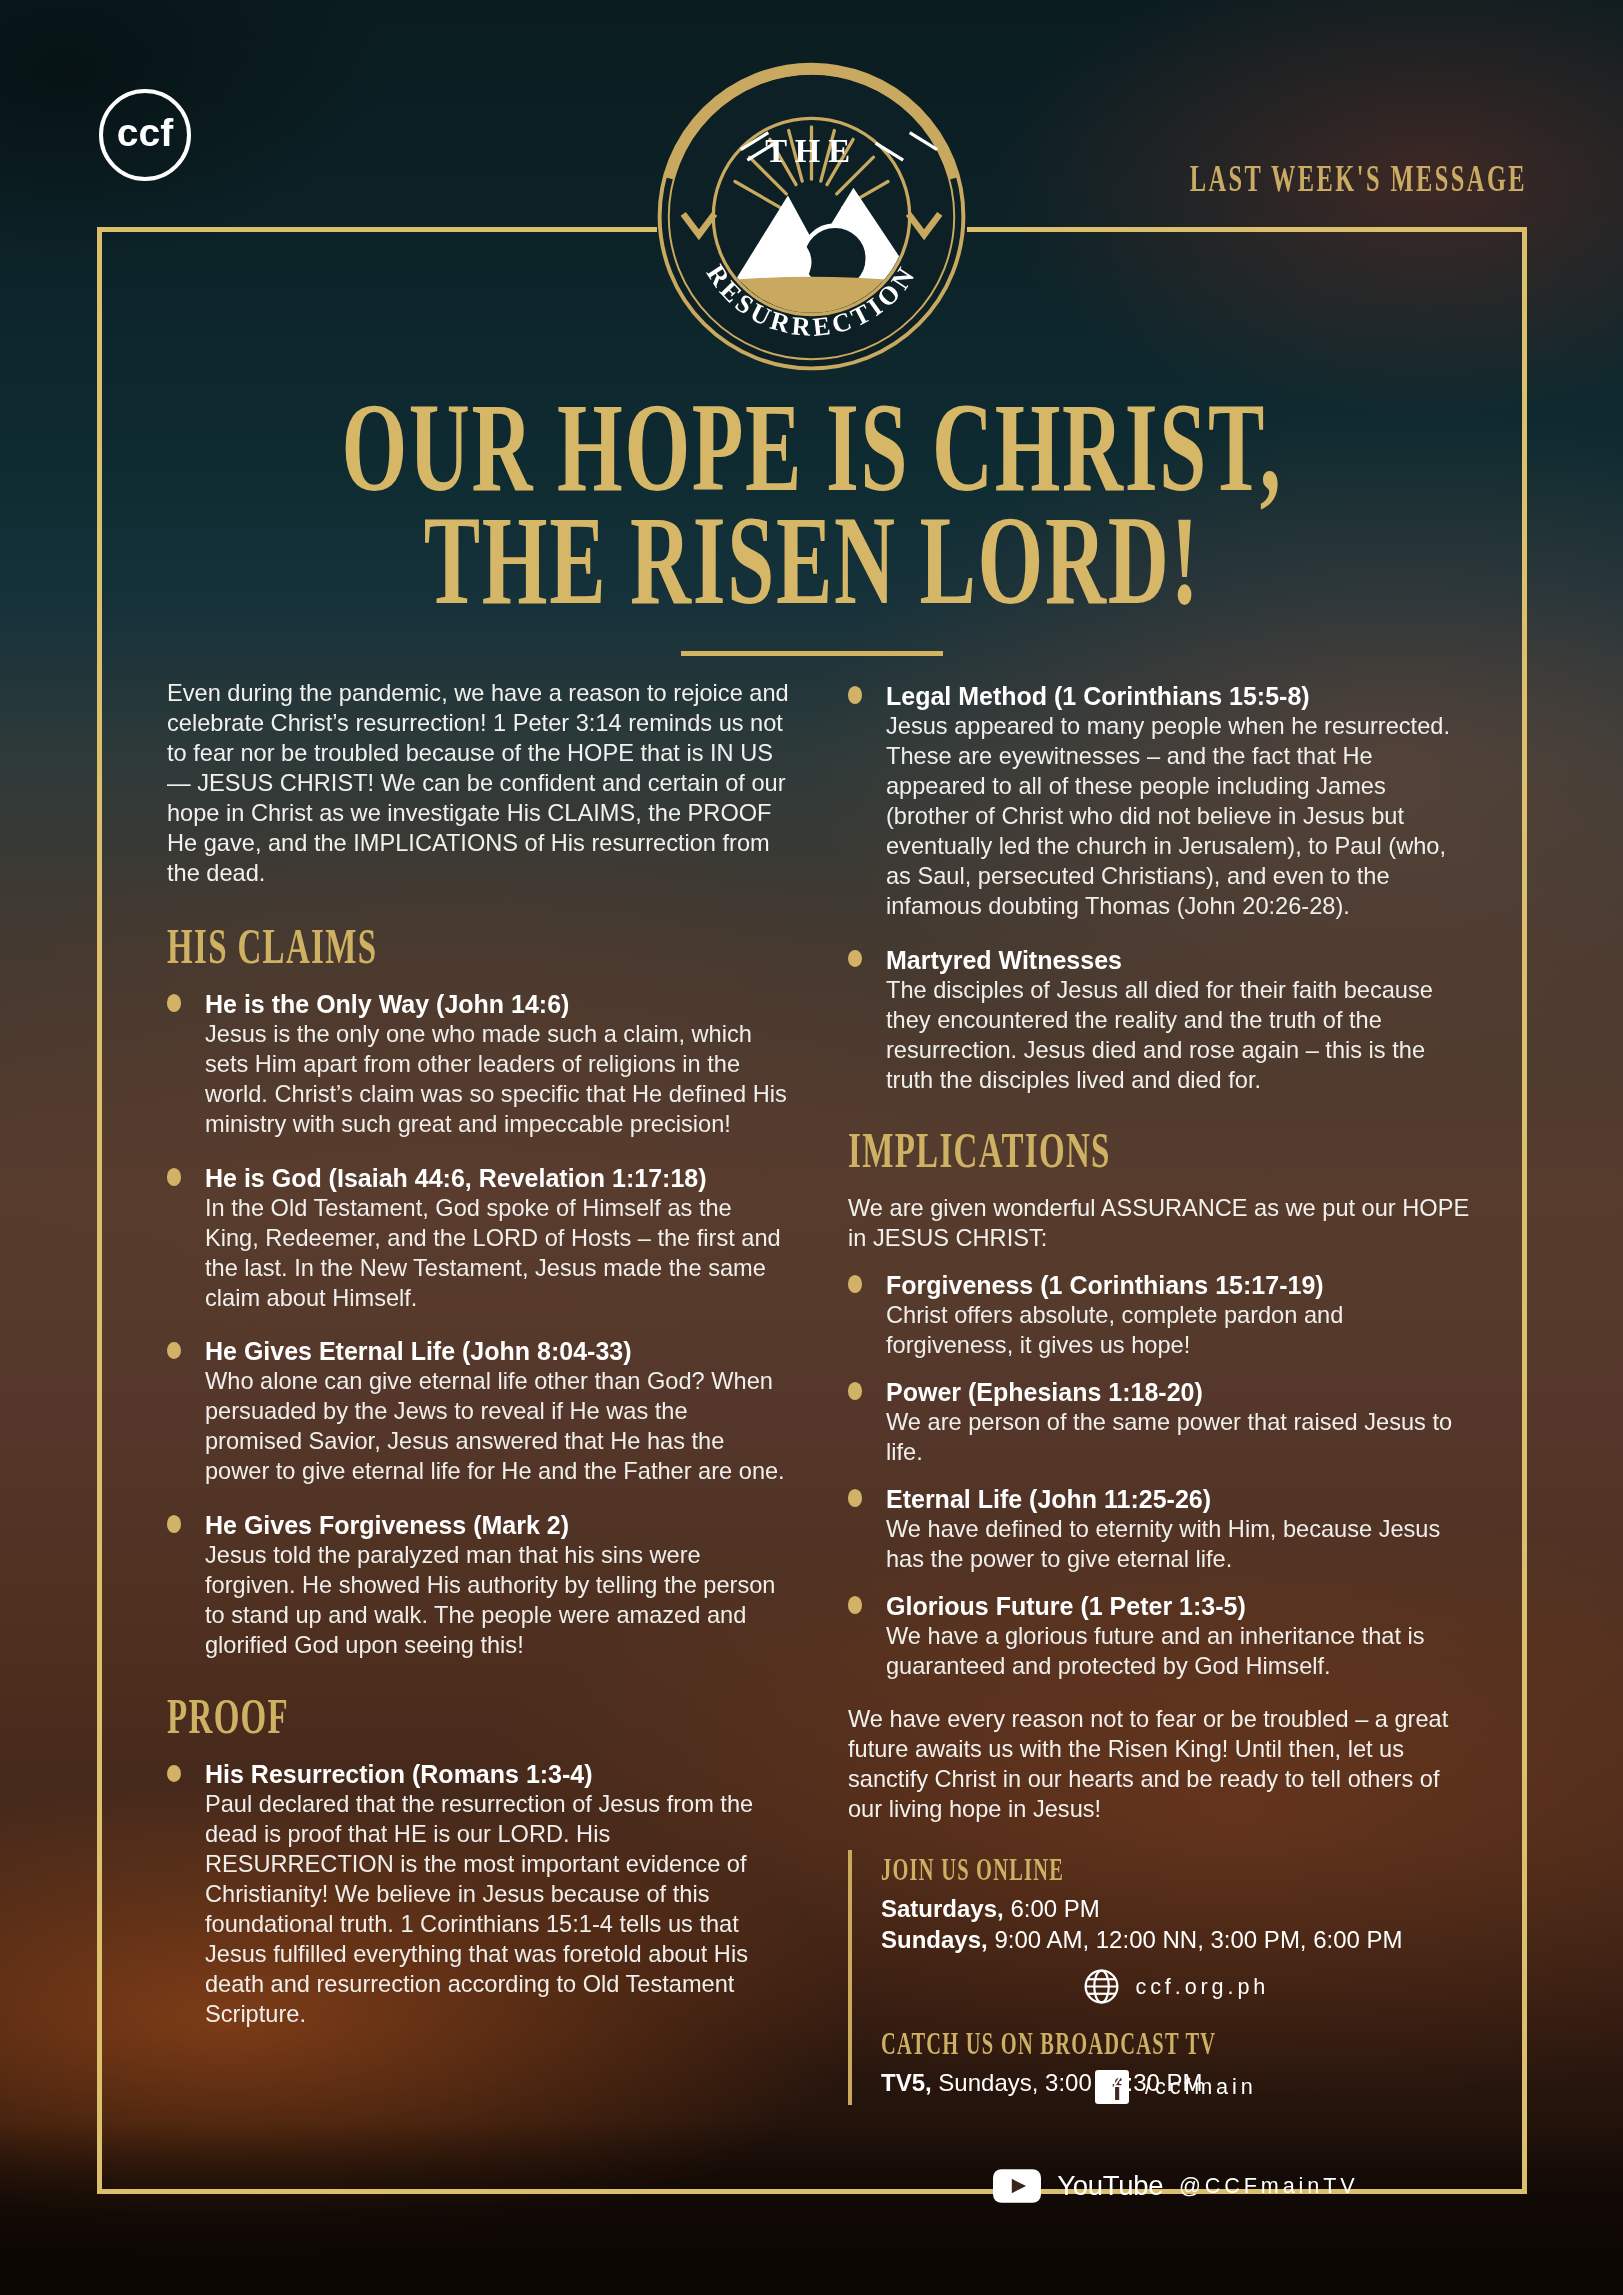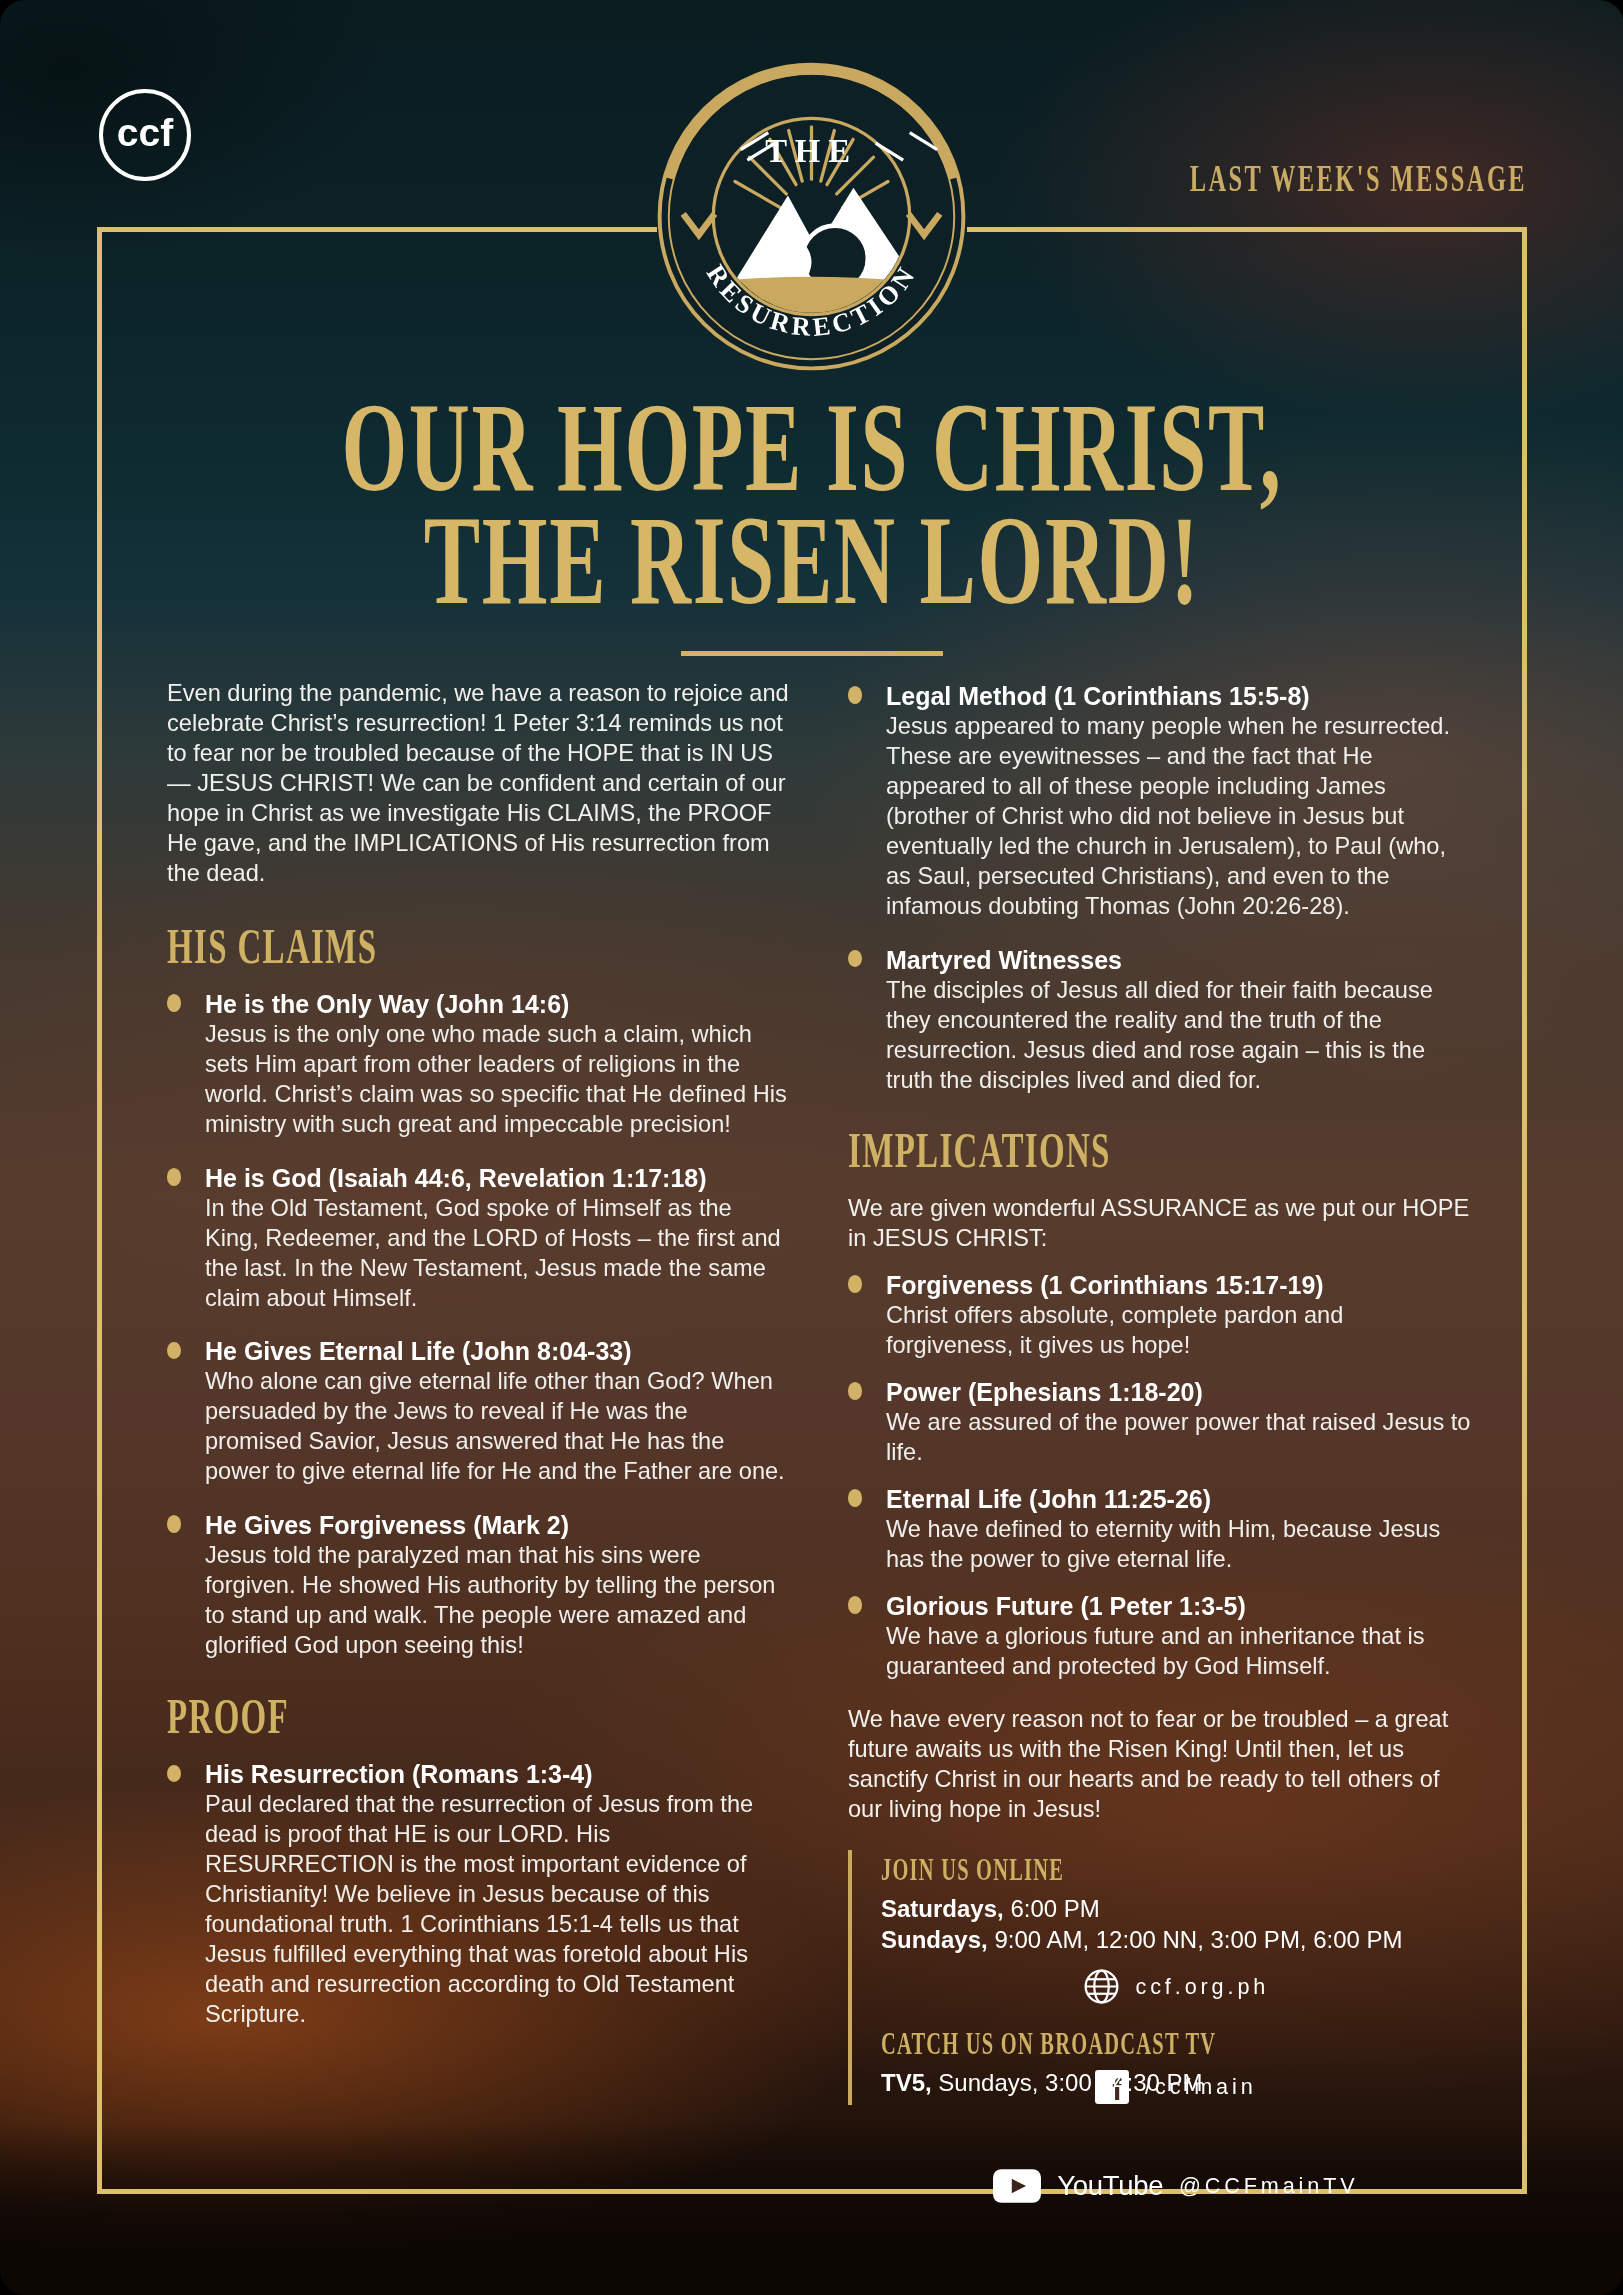--- a/index.html
+++ b/index.html
@@ -9,21 +9,20 @@
     background:
       linear-gradient(0deg, #0d0704 0%, rgba(13,7,4,0.88) 2.6%, rgba(13,7,4,0) 7.5%),
       radial-gradient(458px 275px at 4% 3%, rgba(6,17,19,0.85), rgba(6,17,19,0) 70%),
       radial-gradient(622px 340px at 88% 8%, rgba(104,46,36,0.55), rgba(104,46,36,0) 70%),
       radial-gradient(818px 484px at 86% 33%, rgba(128,76,56,0.45), rgba(128,76,56,0) 72%),
       radial-gradient(687px 425px at 28% 47%, rgba(96,60,44,0.35), rgba(96,60,44,0) 70%),
       radial-gradient(982px 367px at 14% 88%, rgba(189,88,28,0.55), rgba(189,88,28,0) 65%),
       radial-gradient(1113px 425px at 76% 79%, rgba(152,72,30,0.38), rgba(152,72,30,0) 70%),
       linear-gradient(180deg,#0a1c20 0%,#0c2227 10%,#0e2b31 20%,#15313a 26%,#2e3a39 33%,
         #46392f 42%,#573c2d 52%,#54372a 62%,#4e2f1f 72%,#42271a 80%,#2f1a10 88%,#180d07 96%,#0f0805 100%);
-    border-radius: 25px;
   }
   .cond{display:inline-block;font-family:"Liberation Serif",serif;font-weight:700;
         transform:scaleX(0.66);transform-origin:left center;white-space:nowrap;letter-spacing:0.02em;}
   .cond.center{display:block;transform-origin:center;}
   .cond.right{transform-origin:right center;}
 
   .ccf-logo{position:absolute;left:99px;top:89px;width:84px;height:84px;border:4.6px solid #ffffff;
     border-radius:50%;display:flex;align-items:center;justify-content:center;}
   .ccf-logo span{font-size:39px;font-weight:700;color:#fff;letter-spacing:0;line-height:1;padding-bottom:5.2px;}
 
@@ -227,21 +226,21 @@
           <div class="itxt">
             <div class="ititle">Forgiveness (1 Corinthians 15:17-19)</div>
             <div class="ibody">Christ offers absolute, complete pardon and forgiveness, it gives us hope!</div>
           </div>
         </div>
 
         <div class="item">
           <span class="dot"></span>
           <div class="itxt">
             <div class="ititle">Power (Ephesians 1:18-20)</div>
-            <div class="ibody">We are assured of the power power that raised Jesus to life.</div>
+            <div class="ibody">We are person of the same power that raised Jesus to life.</div>
           </div>
         </div>
 
         <div class="item">
           <span class="dot"></span>
           <div class="itxt">
             <div class="ititle">Eternal Life (John 11:25-26)</div>
             <div class="ibody">We have defined to eternity with Him, because Jesus has the power to give eternal life.</div>
           </div>
         </div>

